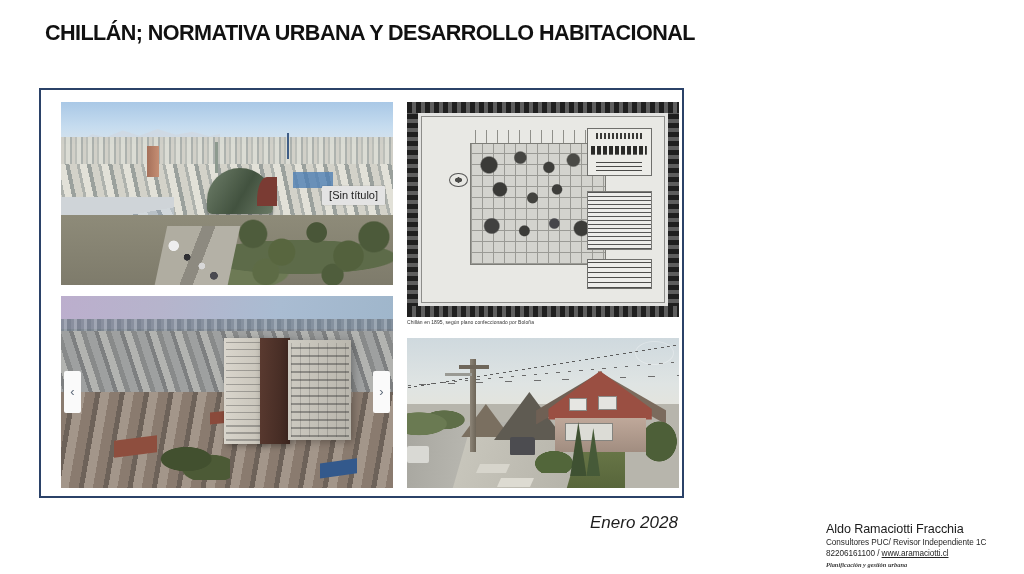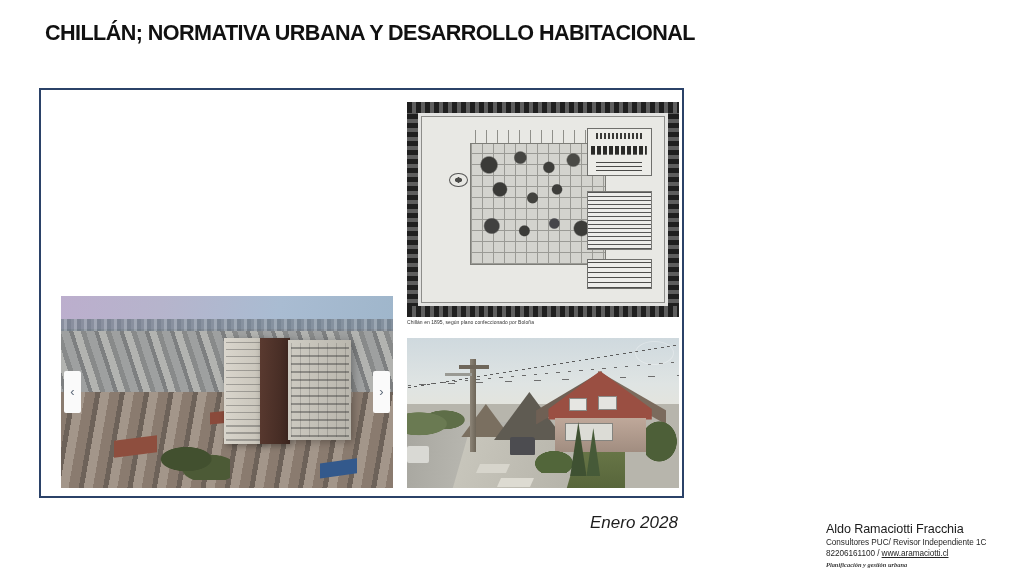--- a/index.html
+++ b/index.html
@@ -562,20 +562,38 @@
 </head>
 <body>
 
 <div class="slide">
 
   <div class="title">CHILLÁN; NORMATIVA URBANA Y DESARROLLO HABITACIONAL</div>
 
   <div class="frame">
     <div class="frame-inner">
 
+      <div class="tile aerial">
+        <div class="sky"></div>
+        <div class="ridge"></div>
+        <div class="farcity"></div>
+        <div class="midcity"></div>
+        <div class="fgblocks"></div>
+        <div class="tower"></div>
+        <div class="bluemast"></div>
+        <div class="bluebuild"></div>
+        <div class="spire"></div>
+        <div class="cathedral"></div>
+        <div class="domered"></div>
+        <div class="plaza"></div>
+        <div class="trees"></div>
+        <div class="avenue"></div>
+        <div class="cars"></div>
+        <div class="sin-titulo">[Sin título]</div>
+      </div>
 
       <div class="tile map">
         <div class="mouter"></div>
         <div class="sheet">
           <div class="gridtop"></div>
           <div class="grid"></div>
           <div class="blocks"></div>
           <div class="roundabout"></div>
           <div class="cartouche">
             <div class="cs"></div>

